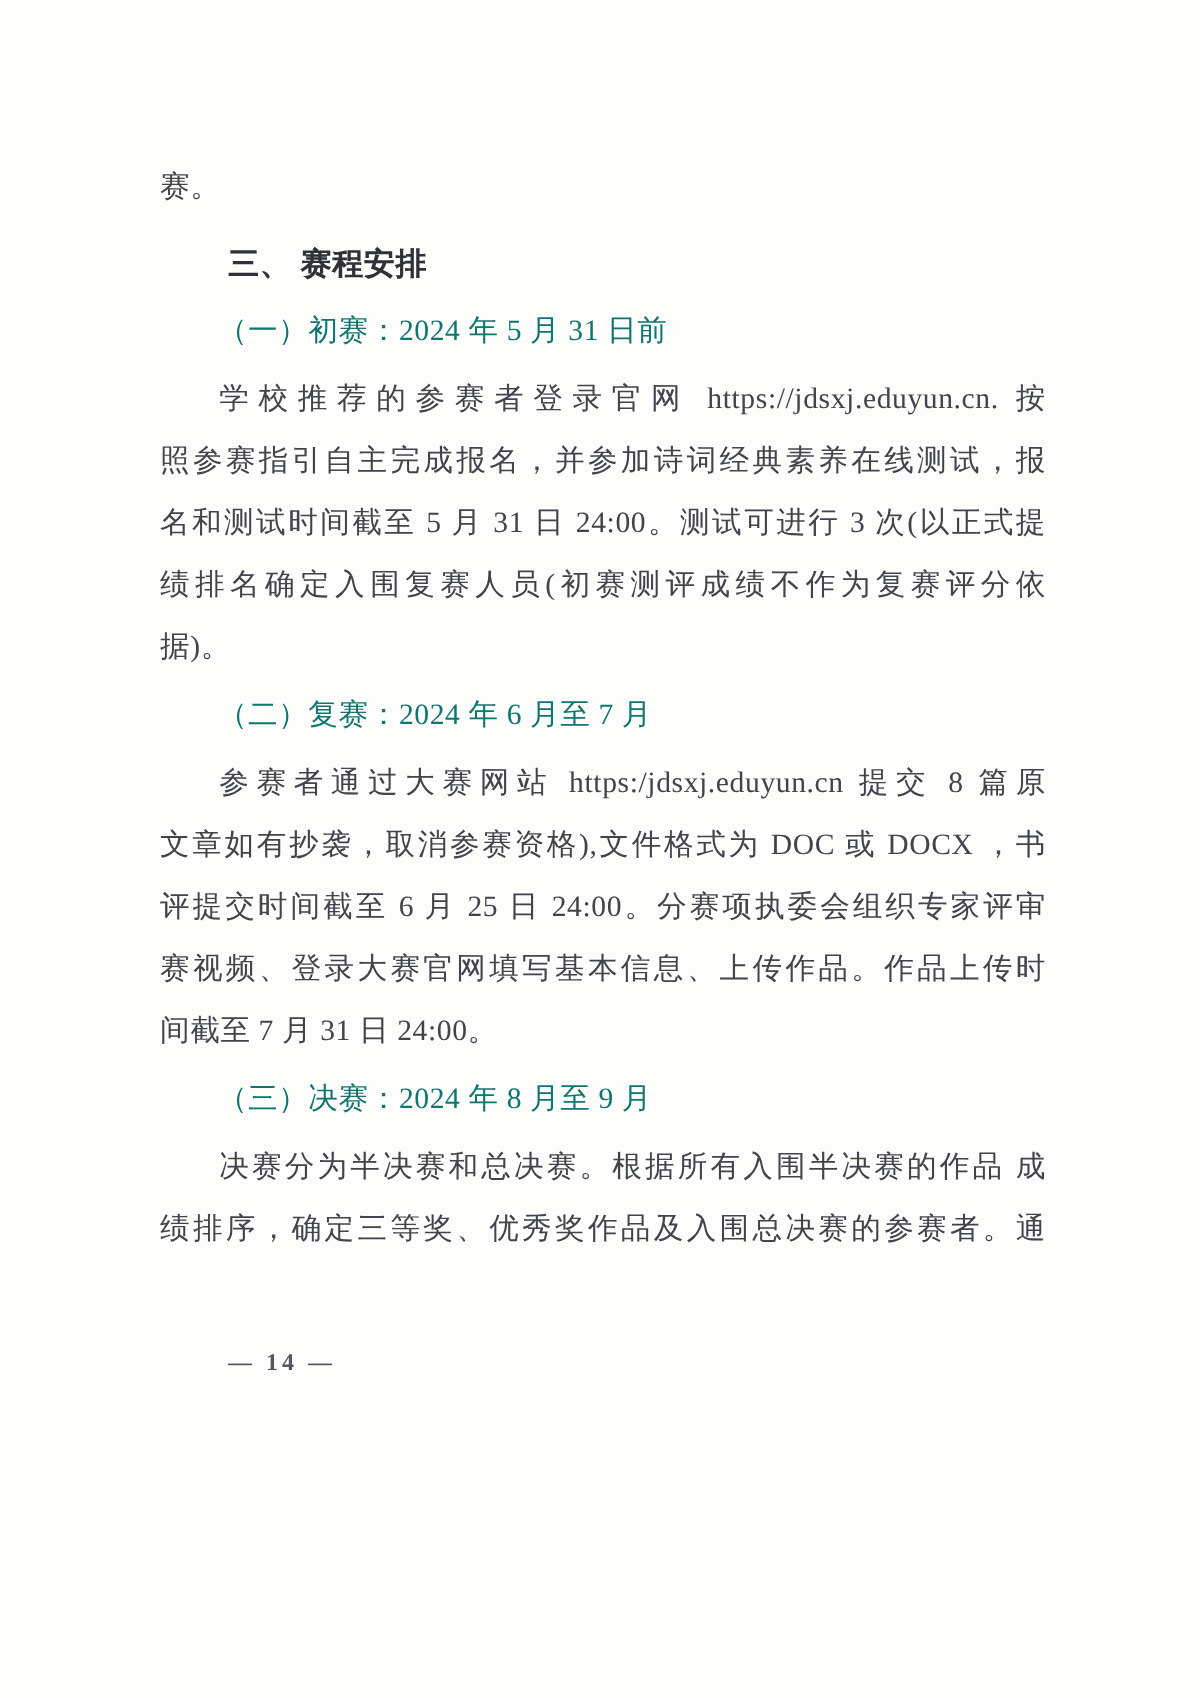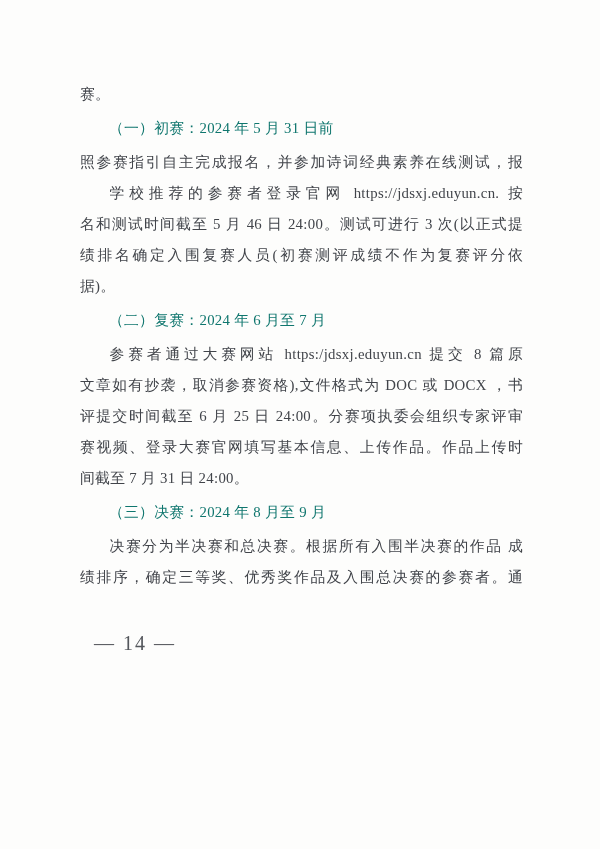--- a/index.html
+++ b/index.html
@@ -48,41 +48,43 @@
     margin-bottom: 3px;
   }
   .subheading {
     text-indent: 1.95em;
     color: #0f766e;
     margin-top: 3px;
     margin-bottom: 3px;
   }
   .page-number {
     margin-top: 35px;
-    margin-left: 14px;
-    font-size: 20px;
+    margin-left: 34px;
+    font-size: 12px;
     line-height: 31px;
     letter-spacing: 2px;
     color: #54575c;
     text-align: left;
+    font-weight: bold;
   }
 </style>
 </head>
 <body>
 
 <div class="page">
   <div class="content">
 
     <div class="line">赛。</div>
 
+    <div class="line heading">三、 赛程安排</div>
 
     <div class="line subheading">（一）初赛：2024 年 5 月 31 日前</div>
+    <div class="line j indent">学校推荐的参赛者登录官网 https://jdsxj.eduyun.cn. 按</div>
     <div class="line j">照参赛指引自主完成报名，并参加诗词经典素养在线测试，报</div>
-    <div class="line j indent">学校推荐的参赛者登录官网 https://jdsxj.eduyun.cn. 按</div>
-    <div class="line j">名和测试时间截至 5 月 46 日 24:00。测试可进行 3 次(以正式提</div>
+    <div class="line j">名和测试时间截至 5 月 31 日 24:00。测试可进行 3 次(以正式提</div>
     <div class="line j">绩排名确定入围复赛人员(初赛测评成绩不作为复赛评分依</div>
     <div class="line">据)。</div>
 
     <div class="line subheading">（二）复赛：2024 年 6 月至 7 月</div>
     <div class="line j indent">参赛者通过大赛网站 https:/jdsxj.eduyun.cn 提交 8 篇原</div>
     <div class="line j">文章如有抄袭，取消参赛资格),文件格式为 DOC 或 DOCX ，书</div>
     <div class="line j">评提交时间截至 6 月 25 日 24:00。分赛项执委会组织专家评审</div>
     <div class="line j">赛视频、登录大赛官网填写基本信息、上传作品。作品上传时</div>
     <div class="line">间截至 7 月 31 日 24:00。</div>
 

